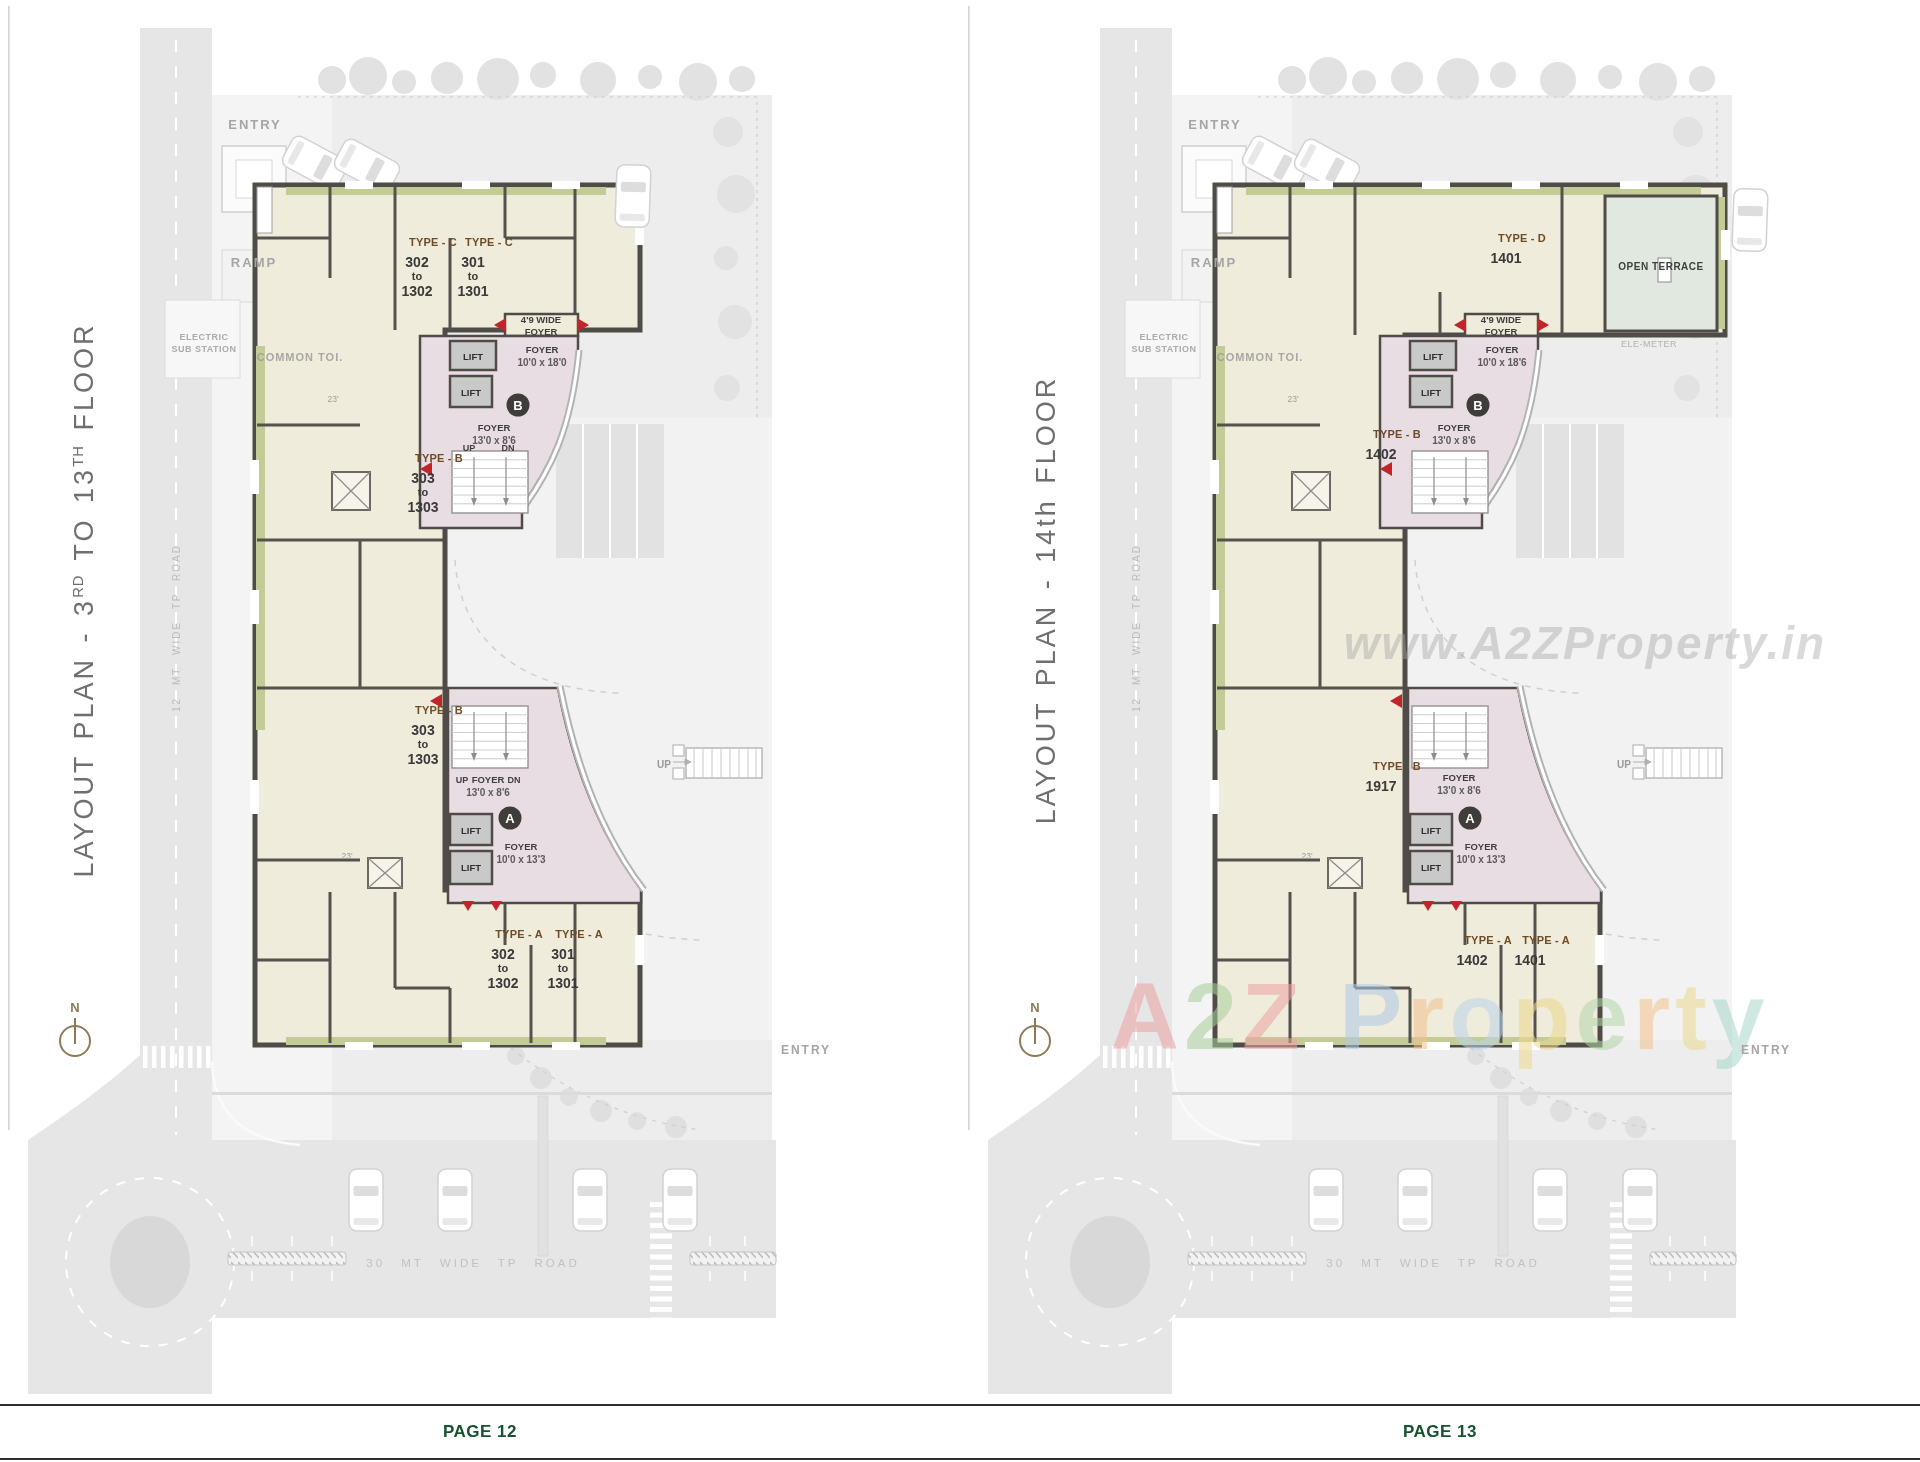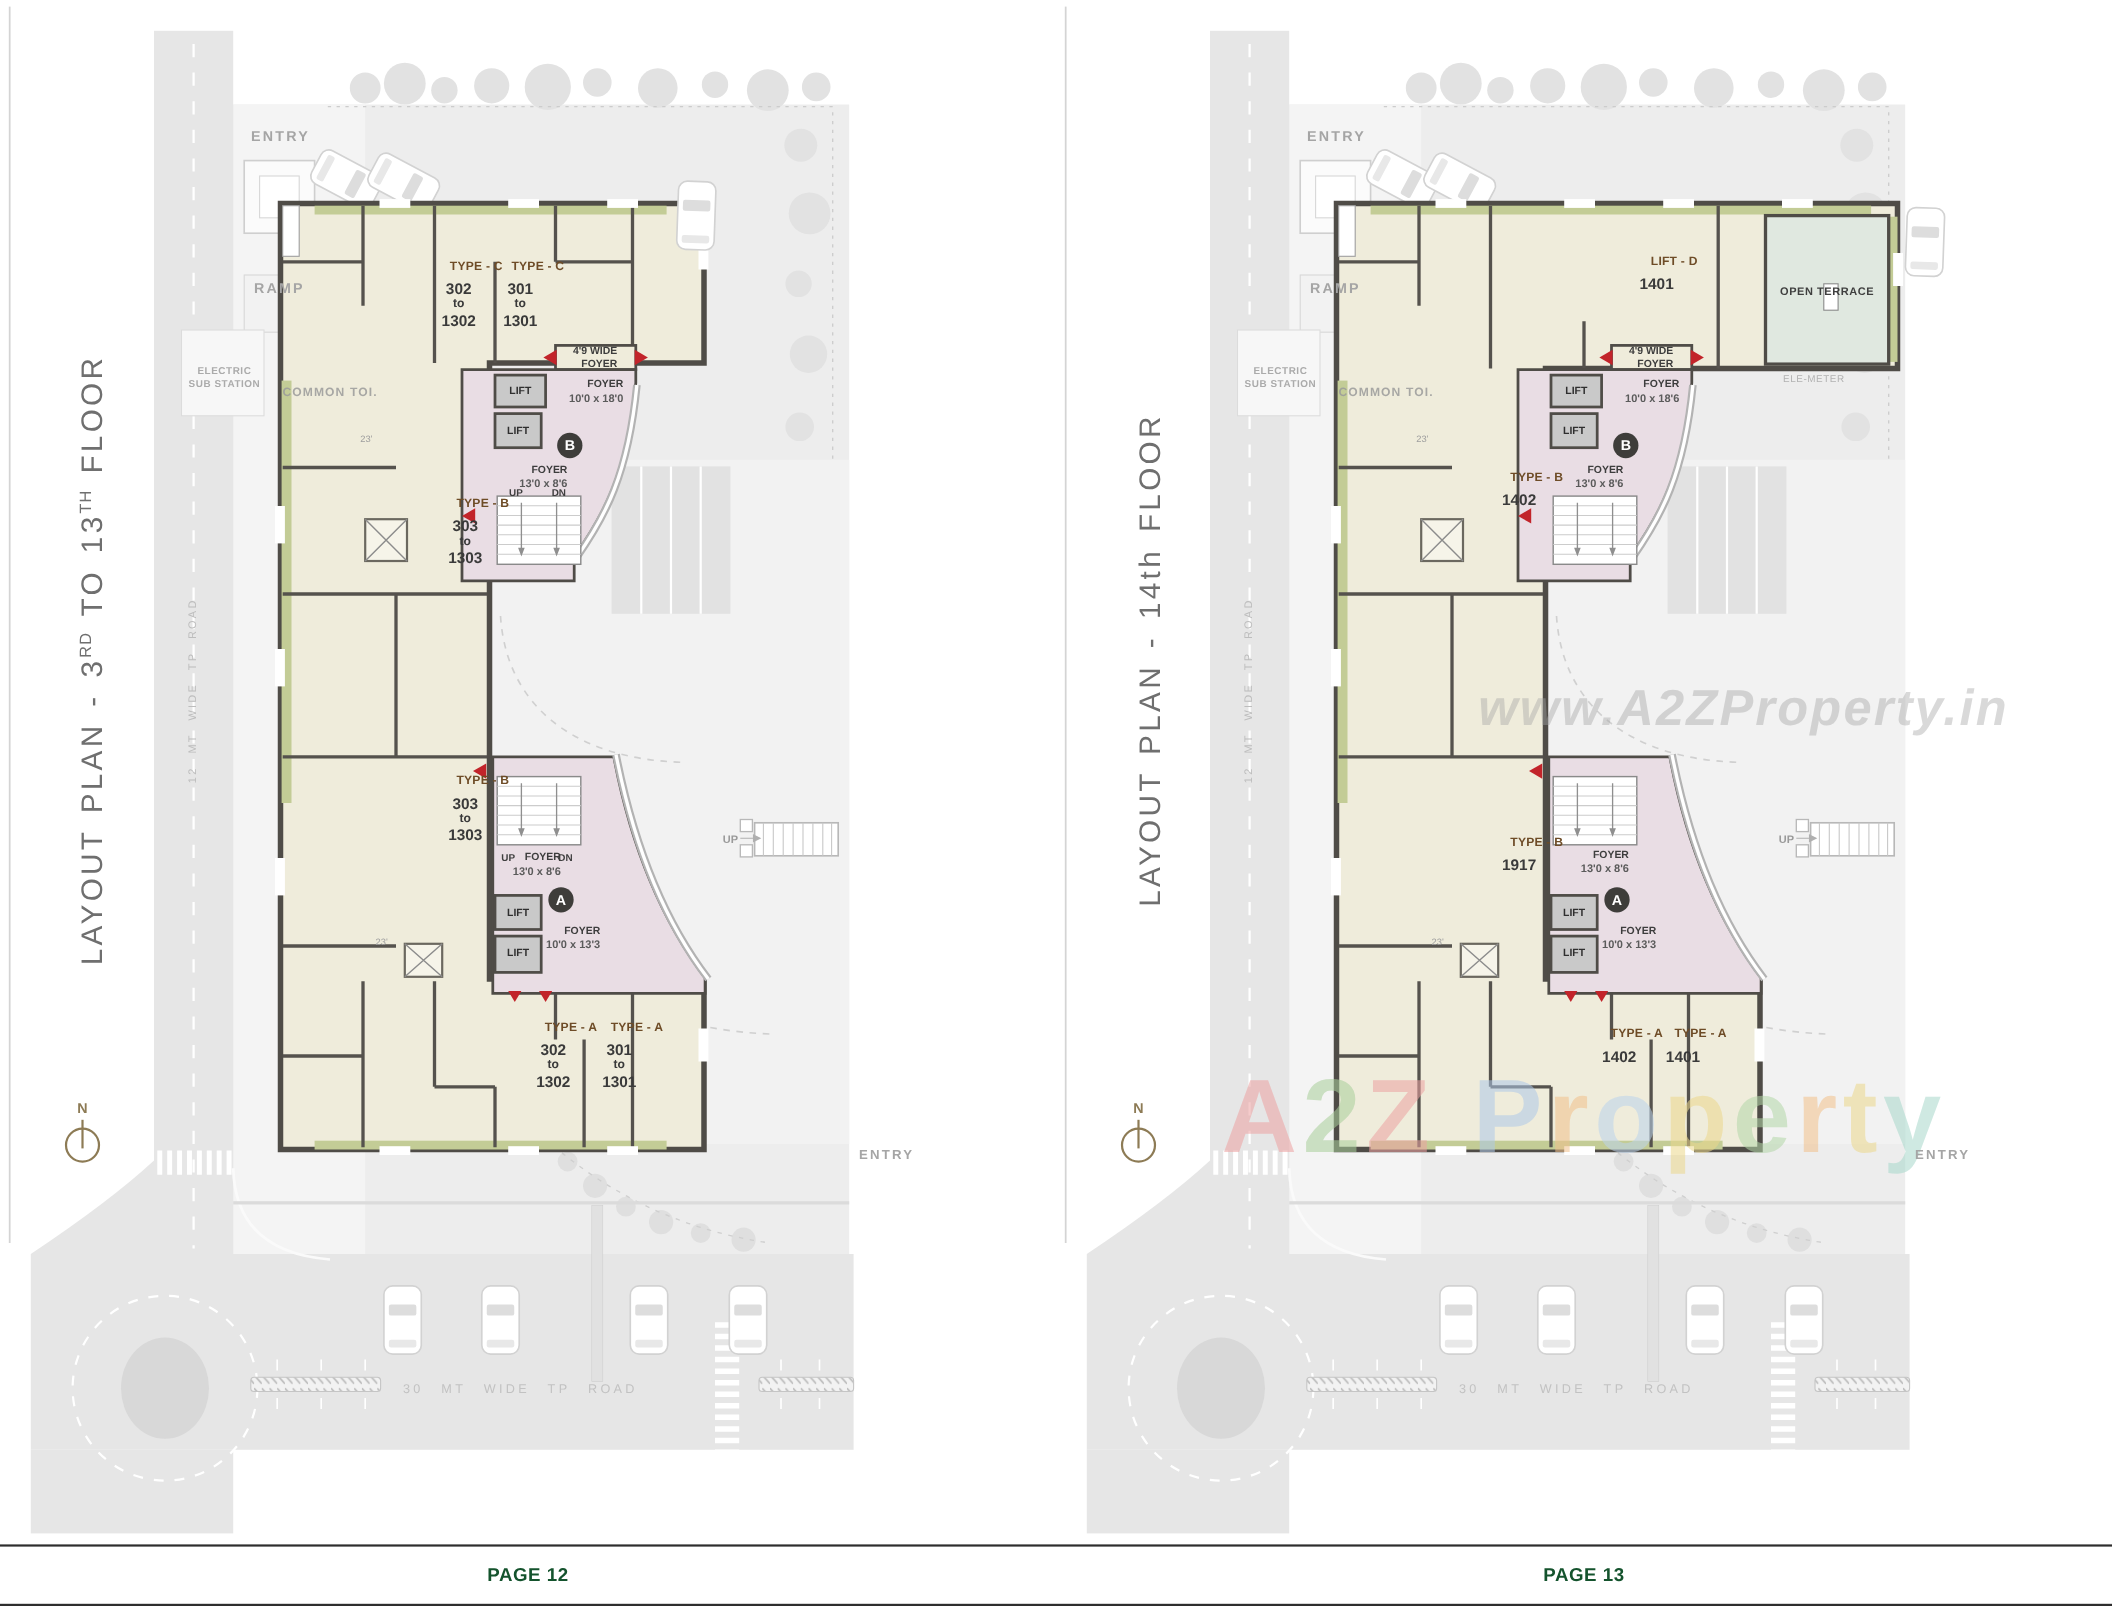--- a/index.html
+++ b/index.html
@@ -17,21 +17,21 @@
   .t-up{font-size:10px;font-weight:bold;color:#9a9a9a;}
   .t-n{font-size:13px;font-weight:bold;color:#8d7b55;}
   .t-terr{font-size:10px;font-weight:bold;color:#3f3f3f;letter-spacing:.5px;}
   .t-ele{font-size:9px;color:#b2b2b2;letter-spacing:.5px;}
   .elecblock{position:absolute;transform:translate(-50%,-50%);text-align:center;
              font-size:9px;color:#ababab;letter-spacing:.5px;line-height:1.35;font-weight:bold;}
   .ublock{position:absolute;transform:translateX(-50%);text-align:center;line-height:1.2;}
   .ublock .ty{font-size:11px;font-weight:bold;color:#6e4c27;letter-spacing:.2px;margin-bottom:5px;margin-left:32px;}
   .ublock .nu{font-size:14px;font-weight:bold;color:#3a3a3a;line-height:1.15;}
   .ublock .toW{font-size:11px;font-weight:bold;color:#3a3a3a;line-height:1.15;}
-  .fstack{position:absolute;transform:translateX(-50%);text-align:right;line-height:1.25;}
+  .fstack{position:absolute;transform:translateX(-50%);text-align:center;line-height:1.25;}
   .fstack .l1{font-size:9.5px;font-weight:bold;color:#3d3d3d;}
   .fstack .l2{font-size:10px;color:#5b5b5b;margin-top:1px;font-weight:bold;}
   .badge{position:absolute;transform:translate(-50%,-50%);width:23px;height:23px;border-radius:50%;
          background:#3e3d3a;color:#fff;font-weight:bold;font-size:13px;
          display:flex;align-items:center;justify-content:center;}
   .vroad{position:absolute;transform:translate(-50%,-50%) rotate(-90deg);font-size:10px;
          color:#bdbdbd;letter-spacing:2px;word-spacing:7px;white-space:nowrap;}
   .t-road30{font-size:11.5px;color:#c2c2c2;letter-spacing:3px;word-spacing:10px;}
   .vtitle{position:absolute;transform:translate(-50%,-50%) rotate(-90deg);font-size:27px;
           color:#6f6f6f;letter-spacing:3px;word-spacing:4px;white-space:nowrap;}
@@ -375,21 +375,21 @@
       <div>SUB STATION</div>
     </div>
     <div class="lb t-gray" style="left:300px;top:357px;">COMMON TOI.</div>
     <div class="lb t-dim" style="left:333px;top:399px;">23'</div>
     <div class="lb t-dim" style="left:347px;top:856px;">23'</div>
 
     <div class="lb t-terr" style="left:701px;top:266px;">OPEN TERRACE</div>
     <div class="lb t-ele" style="left:689px;top:344px;">ELE-METER</div>
 
     <div class="ublock" style="left:546px;top:232px;">
-      <div class="ty">LIFT - D</div>
+      <div class="ty">TYPE - D</div>
       <div class="nu">1401</div>
     </div>
     <div class="ublock" style="left:421px;top:428px;">
       <div class="ty">TYPE - B</div>
       <div class="nu">1402</div>
     </div>
     <div class="ublock" style="left:421px;top:760px;">
       <div class="ty">TYPE - B</div>
       <div class="nu">1917</div>
     </div>

